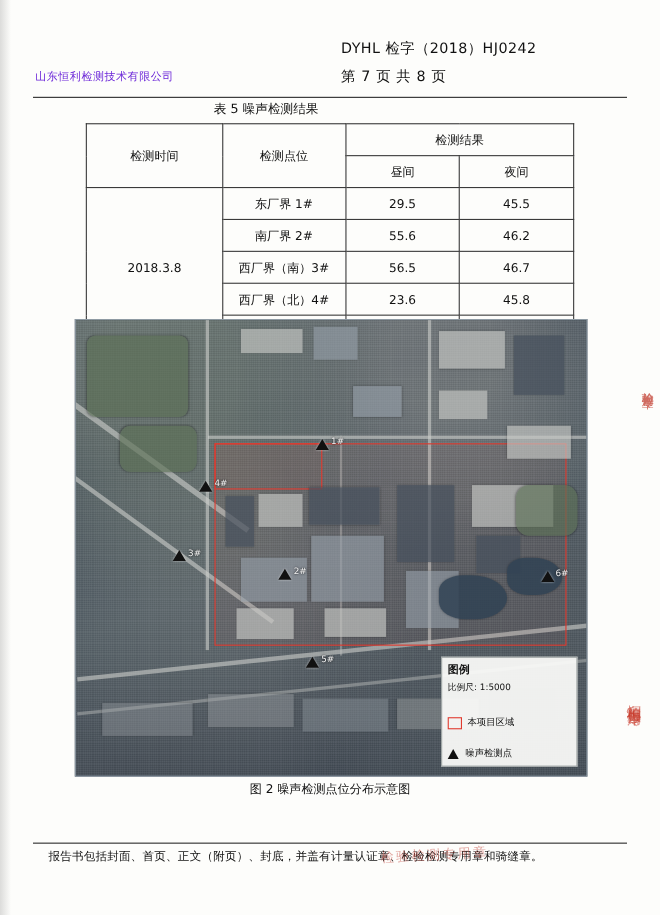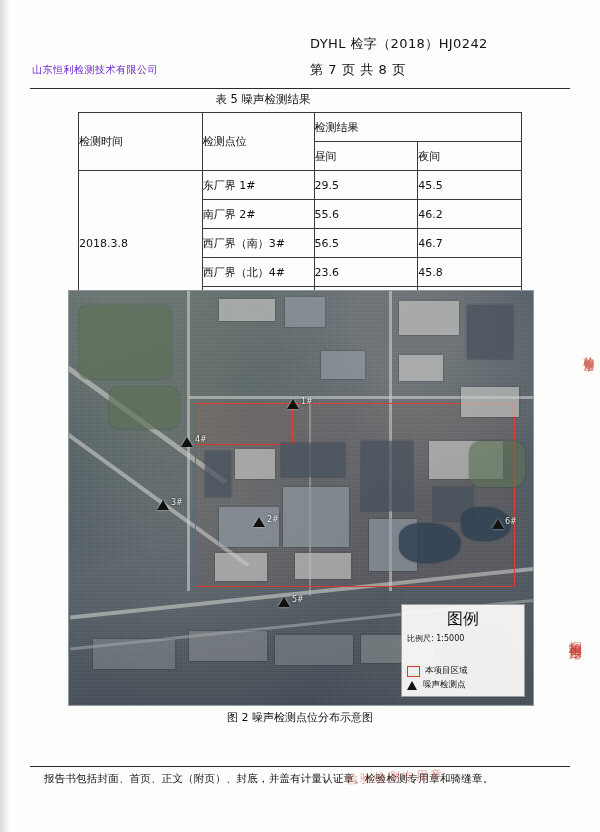--- a/index.html
+++ b/index.html
@@ -92,36 +92,35 @@
   
   .table-caption {
     position: absolute;
     left: 0;
     top: 92px;
     width: 484px;
     text-align: center;
     font-size: 11.5px;
     font-family: "DejaVu Sans", sans-serif;
     color: #111;
-    padding-left: 21px;
   }
   
   .data-table {
     position: absolute;
     left: 78px;
     top: 112px;
     width: 444px;
     border-collapse: collapse;
     font-family: "DejaVu Sans", sans-serif;
     font-size: 11px;
     color: #111;
   }
   .data-table td, .data-table th {
     border: 1px solid #3a3a3a;
-    text-align: left;
+    text-align: center;
     vertical-align: middle;
     font-weight: normal;
     padding: 0;
     height: 28px;
   }
   .data-table .hdr-tall { height: 28px; }
   .col-time { width: 124px; }
   .col-point { width: 112px; }
   .col-day { width: 104px; }
   .col-night { width: 104px; }
@@ -199,33 +198,32 @@
     bottom: 8px;
     width: 112px;
     background: rgba(252,252,250,0.93);
     border: 1px solid #9aa0a0;
     padding: 4px 5px 5px 5px;
     font-family: "DejaVu Sans", sans-serif;
     font-size: 8.5px;
     color: #111;
   }
   .legend-title {
-    text-align: center;
-    font-size: 16px;
-    font-weight: normal;
+    font-size: 10px;
+    font-weight: bold;
     margin-bottom: 3px;
   }
   .legend-scale {
     font-size: 8px;
     margin-bottom: 21px;
   }
   .legend-row {
     display: flex;
     align-items: center;
-    margin-top: 2px;
+    margin-top: 16px;
   }
   .legend-swatch-red {
     width: 11px; height: 9px;
     border: 1.2px solid #e03a2f;
     margin-right: 5px;
     flex: 0 0 auto;
   }
   .legend-swatch-tri {
     width: 11px; height: 9px;
     margin-right: 5px;

